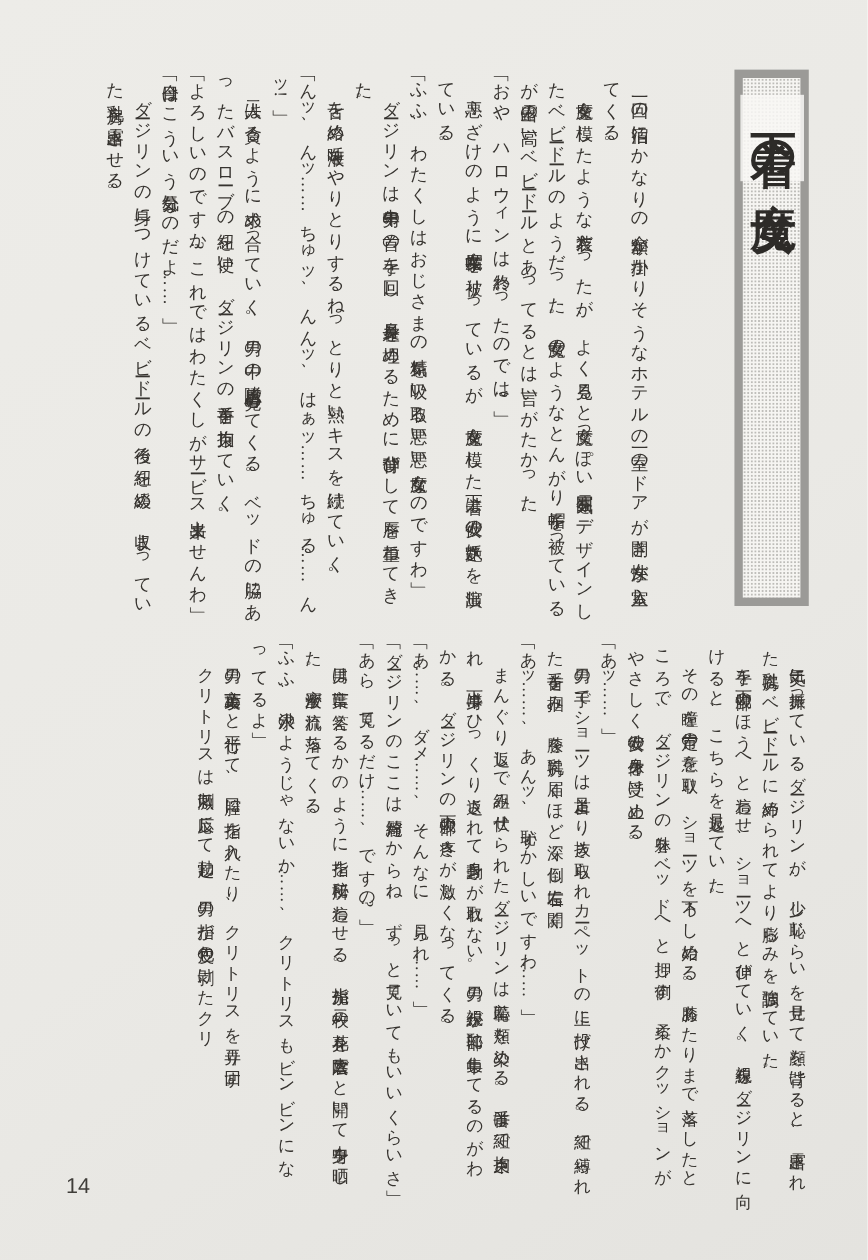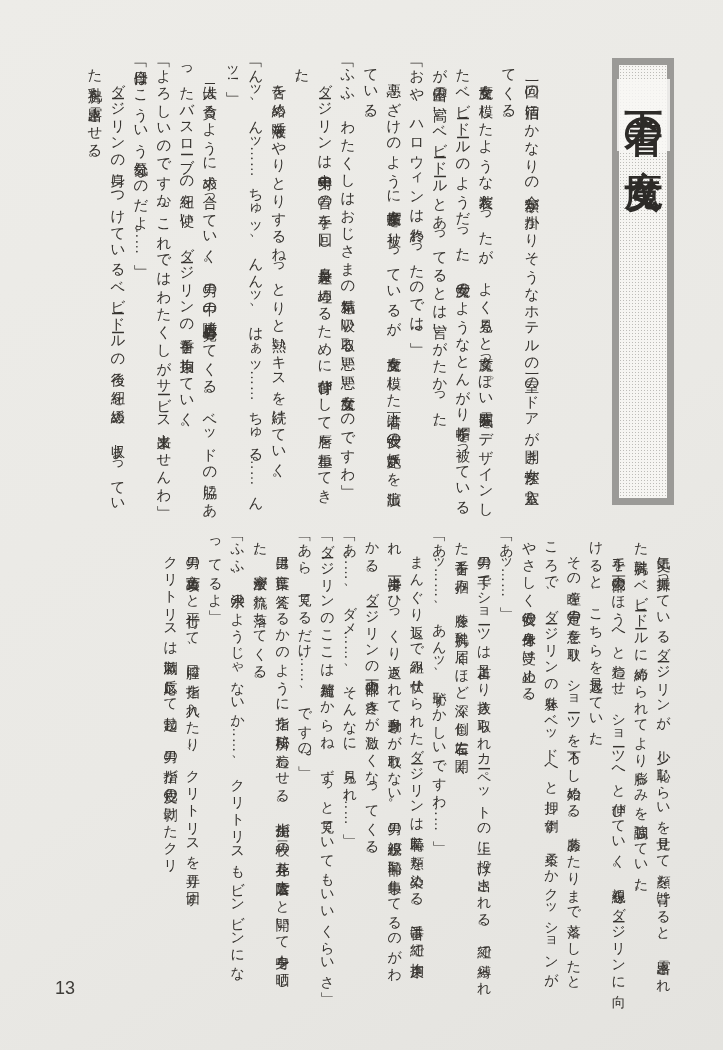--- a/index.html
+++ b/index.html
@@ -114,15 +114,15 @@
       <p class="indent">まんぐり返しで組み伏せられたダージリンは羞恥に頬を染める。手首は紐で拘束され、下半身はひっくり返されて身動きが取れない。男の視線が恥部に集中してるのがわかる。ダージリンの下腹部の疼きが激しくなってくる。</p>
       <p>「あ……、ダメ……、そんなに、見られ……」</p>
       <p>「ダージリンのここは綺麗だからね、ずっと見ていてもいいくらいさ」</p>
       <p>「あら、見てるだけ……、ですの?」</p>
       <p class="indent">男は言葉に答えるかのように指を秘所に這わせる。指先が二枚の花弁を大陰唇ごと開いて中身を晒した。蜜液が流れ落ちてくる。</p>
       <p>「ふふ、洪水のようじゃないか……、クリトリスもビンビンになってるよ」</p>
       <p class="indent">男の言葉攻めと平行して、膣口に指を入れたり、クリトリスを弄り回す。</p>
       <p class="indent">クリトリスは刺激に反応して勃起し、男の指が包皮の剥けたクリ</p>
     </div>
 
-  <div class="page-number">13</div>
+  <div class="page-number">14</div>
 
 </div>
 
 </body></html>

